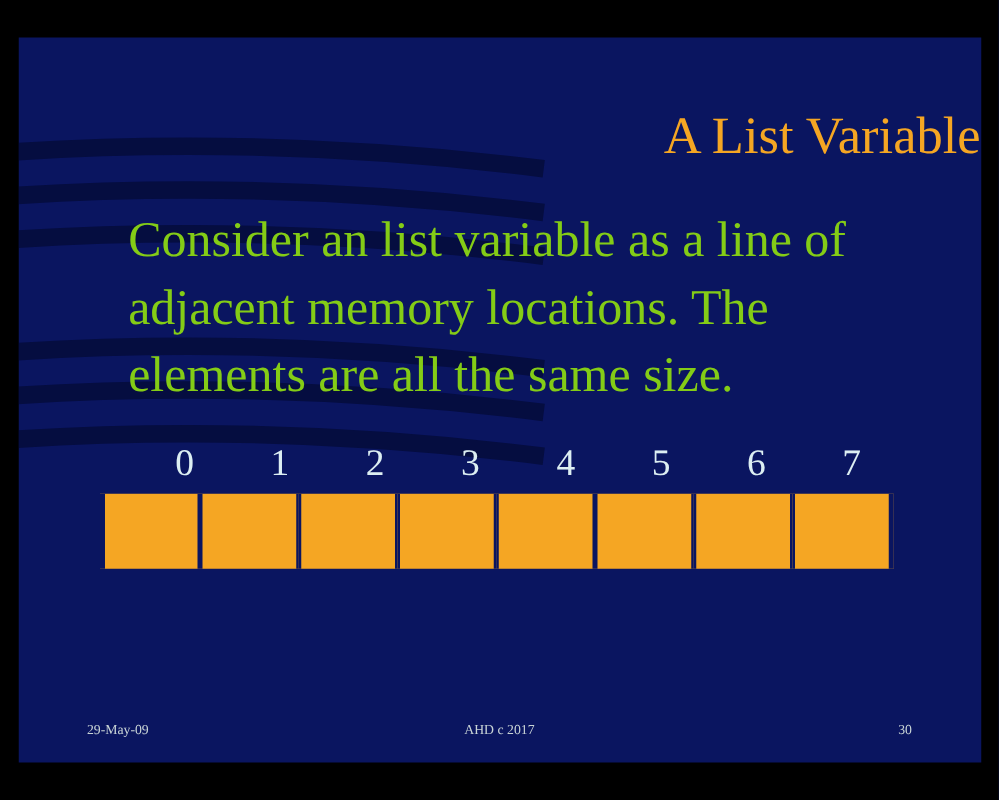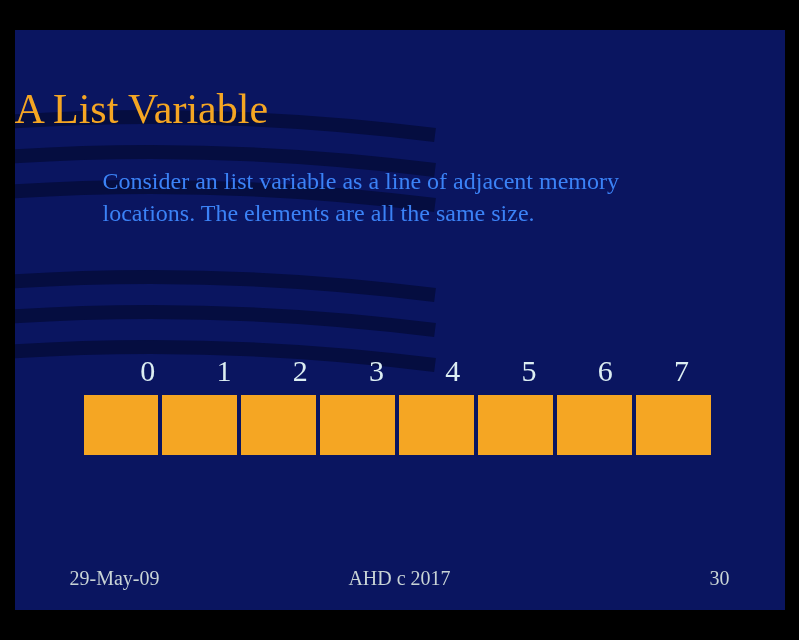--- a/index.html
+++ b/index.html
@@ -31,33 +31,33 @@
       width: 100%;
       height: 100%;
       z-index: 0;
       pointer-events: none;
     }
     .title {
       position: absolute;
       top: 55px;
       left: 0;
       width: 100%;
-      text-align: left;
+      text-align: right;
       color: #f5a623;
       font-size: 42px;
       font-weight: normal;
       z-index: 1;
     }
     .body-text {
       position: absolute;
       top: 135px;
       left: 88px;
       right: 70px;
-      color: #3b82f6;
-      font-size: 24px;
+      color: #84cc16;
+      font-size: 40px;
       line-height: 1.35;
       z-index: 1;
     }
     .indices {
       position: absolute;
       top: 324px;
       left: 95px;
       width: 610px;
       display: flex;
       z-index: 1;
@@ -100,21 +100,21 @@
     }
     .footer {
       position: absolute;
       bottom: 20px;
       left: 0;
       width: 100%;
       display: flex;
       justify-content: space-between;
       padding: 0 55px;
       color: #c9d4d6;
-      font-size: 20px;
+      font-size: 11px;
       z-index: 1;
     }
     .footer-center {
       position: absolute;
       left: 50%;
       transform: translateX(-50%);
     }
   </style>
 </head>
 <body>

